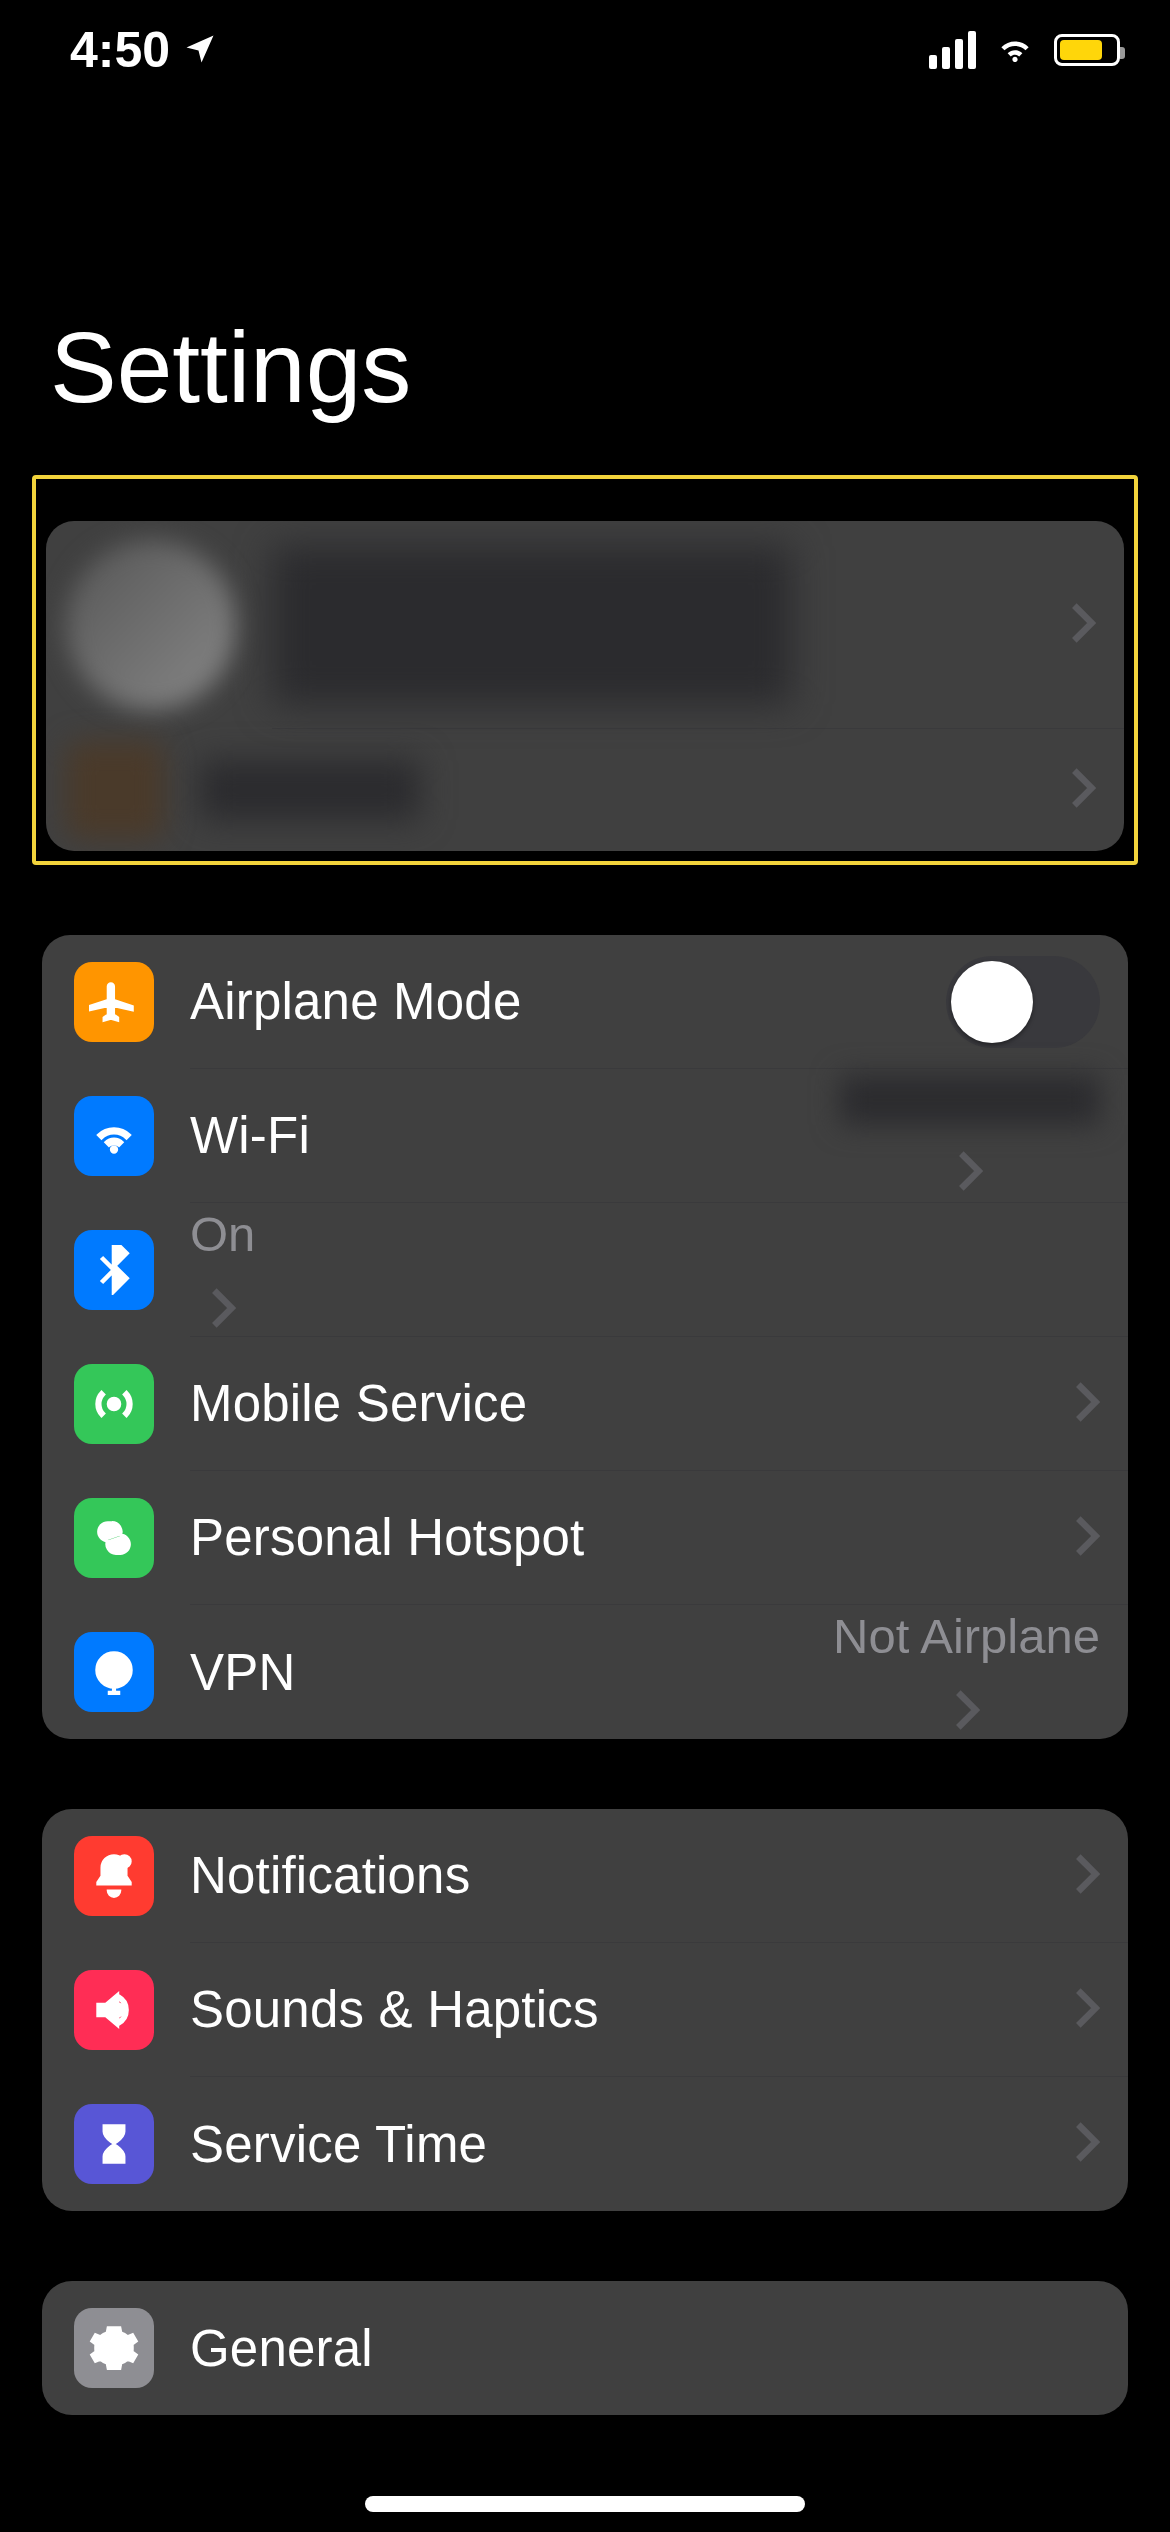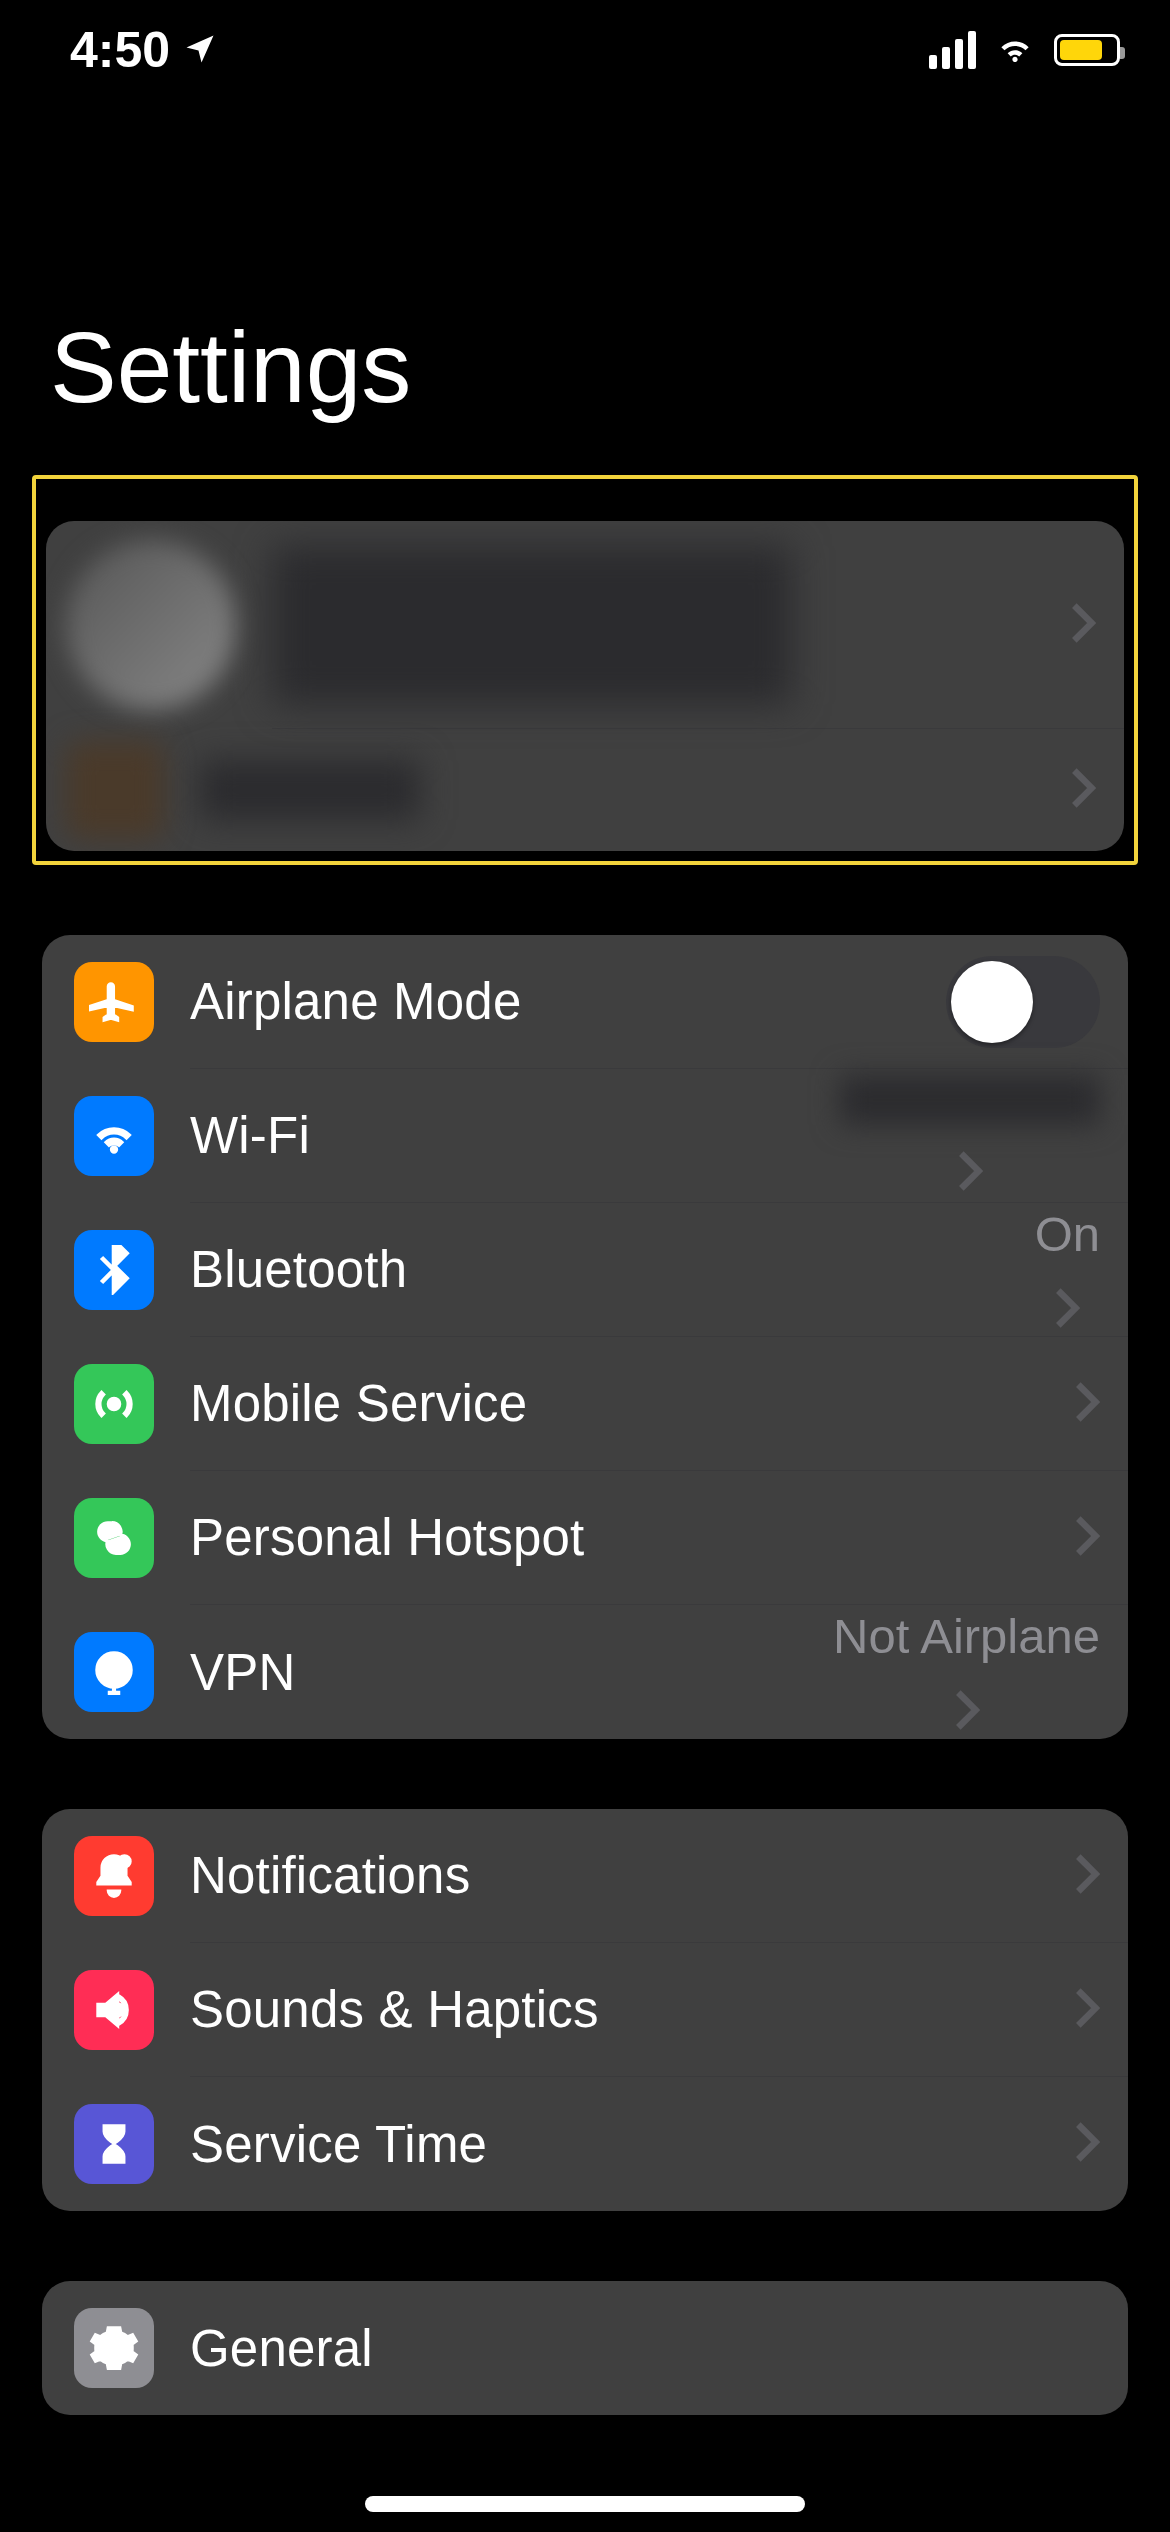--- a/index.html
+++ b/index.html
@@ -63,21 +63,21 @@
       margin: 0 32px 70px 32px;
       border: 4px solid #f2d33b;
       border-radius: 4px;
       padding: 42px 10px 10px 10px;
     }
     .group {
       background: #404040;
       border-radius: 28px;
       overflow: hidden;
     }
-    .group + .group { margin-top: 70px; }
+    .group + .group { margin-top: 70px; border-radius: 30px; }
     .groups-wrap { padding: 0 42px; }
     .row {
       display: flex;
       align-items: center;
       min-height: 134px;
       position: relative;
     }
     .row .icon-box {
       width: 80px; height: 80px; border-radius: 18px; margin-left: 32px;
       display:flex; align-items:center; justify-content:center; flex-shrink:0;
@@ -253,21 +253,20 @@
       </div>
     </div>
 
     <div class="row">
       <div class="icon-box bg-blue">
         <svg viewBox="0 0 24 24">
             <path d="M12 2v20l6-6-6-6 6-6-6-6zm0 10L6 6m6 6l-6 6" stroke="#fff" stroke-width="2.2" fill="none"></path>
           </svg>
       </div>
       <div class="row-body">
-        <span class="row-label">Bluetooth</span>
         <div class="row-tail">
           <span class="row-value">On</span>
           <span class="chevron"><svg viewBox="0 0 12 20">
                 <path d="M2 2l8 8-8 8" stroke-width="3" fill="none"></path>
               </svg></span>
         </div>
       </div>
     </div>
 
     <div class="row">

